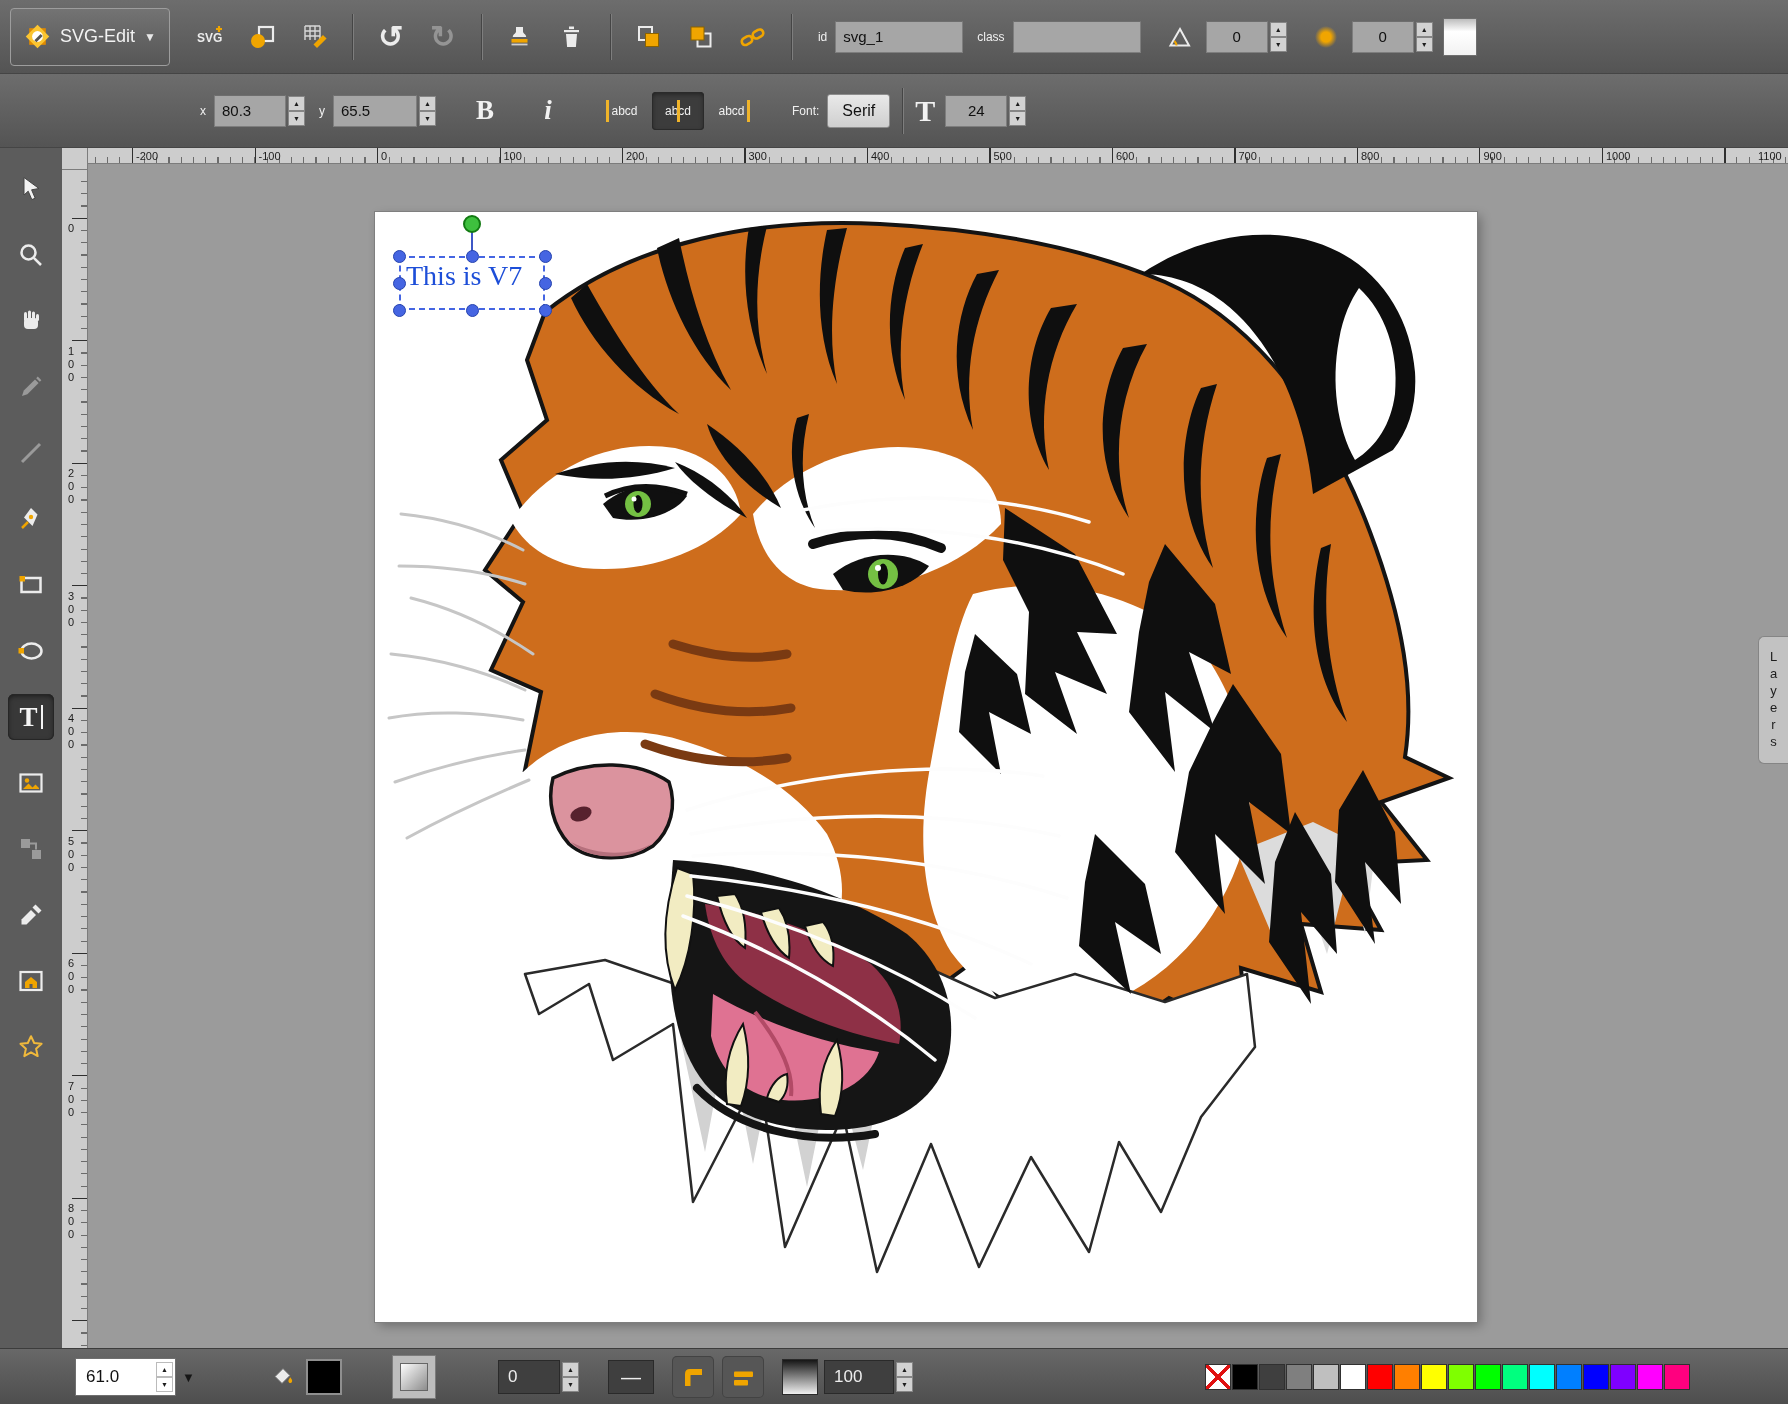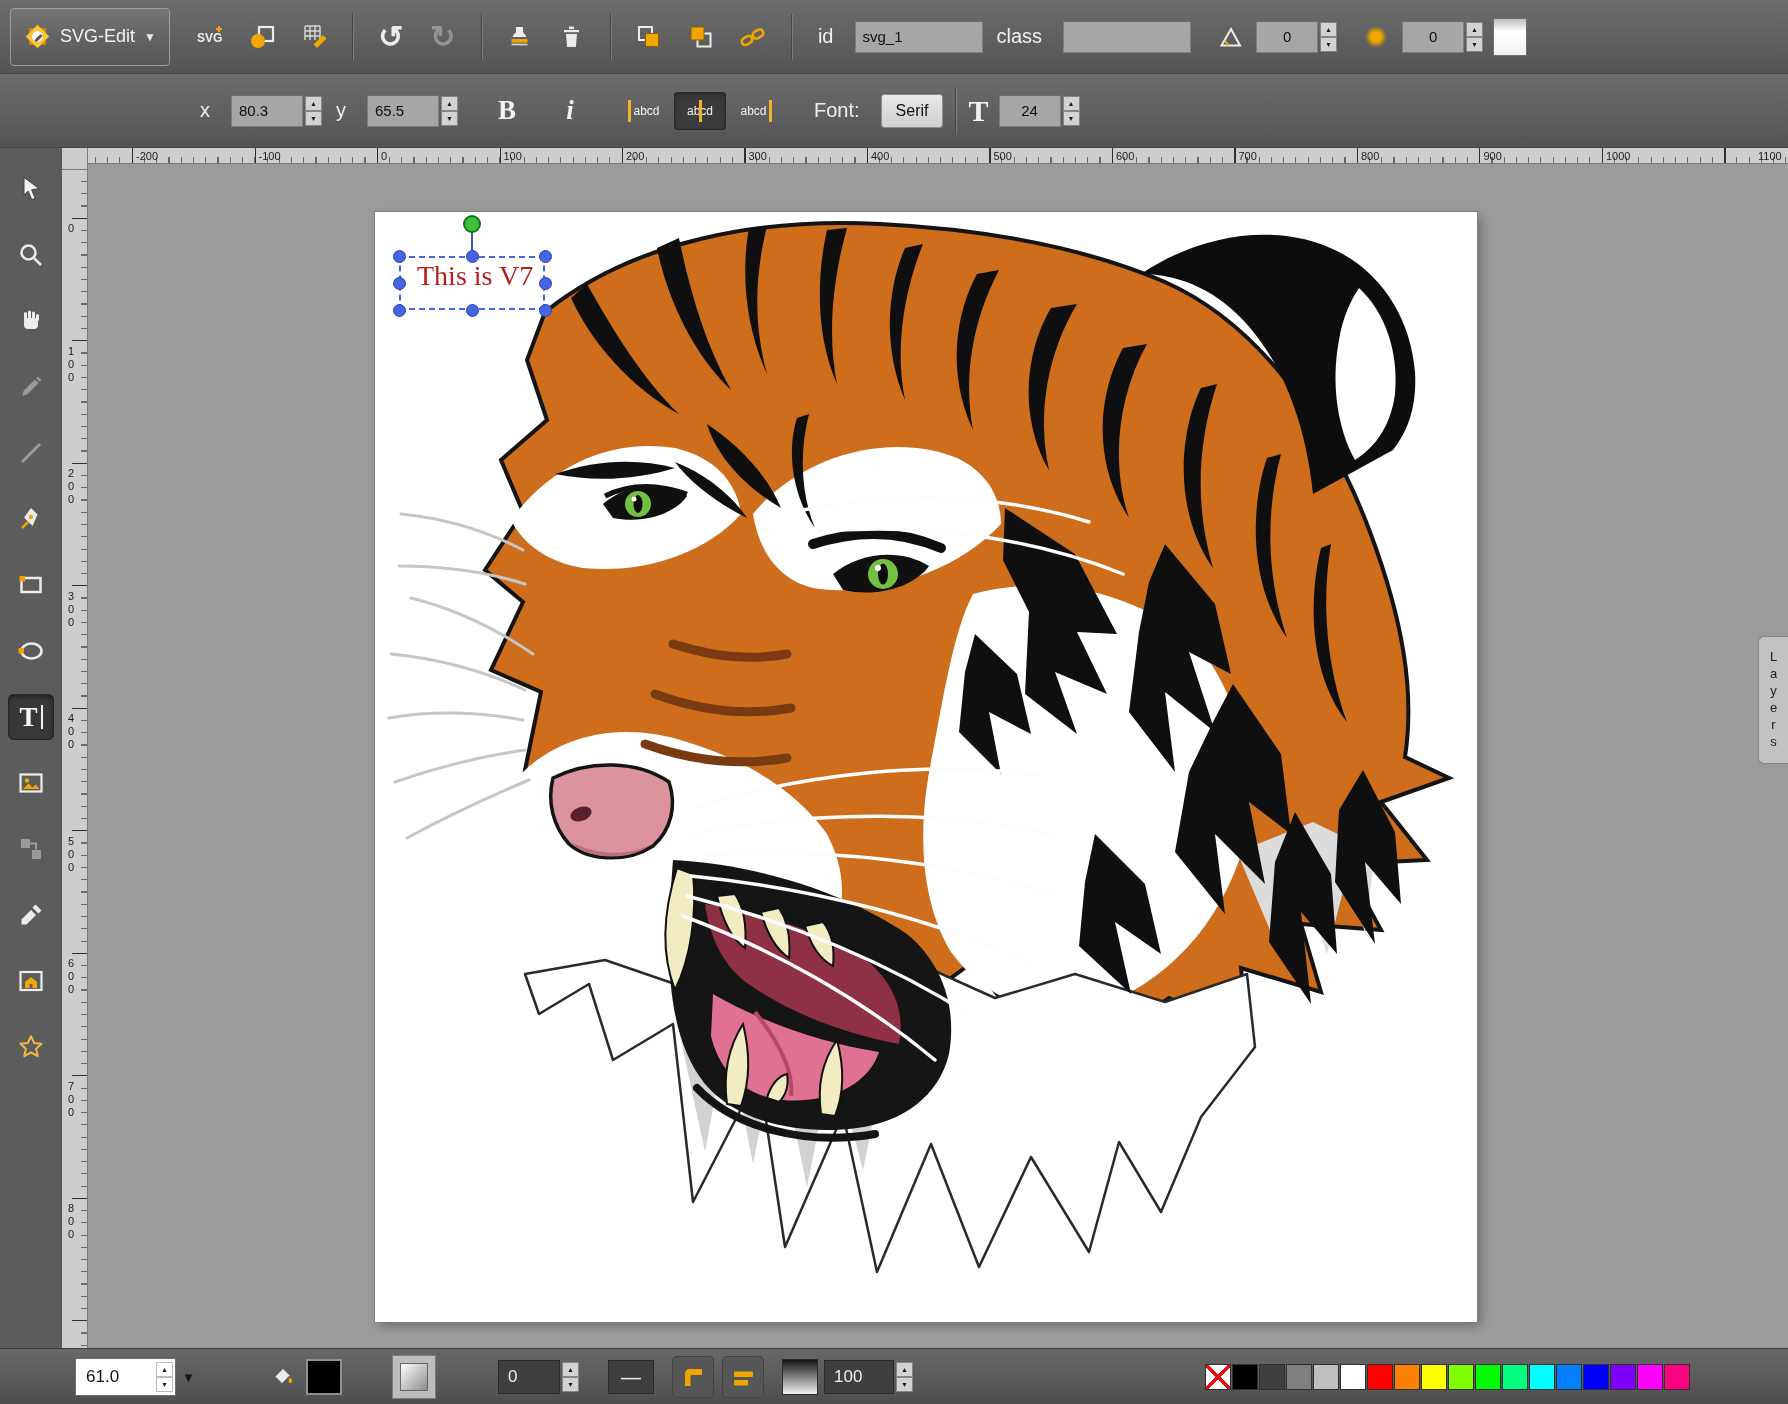--- a/index.html
+++ b/index.html
@@ -8,21 +8,21 @@
 
   
   .toolbar{position:absolute;left:0;width:100%;height:74px;background:linear-gradient(#6d6d6d,#545454);
            border-bottom:1px solid #454545;display:flex;align-items:center;box-sizing:border-box;}
   .toolbar.top{top:0;padding:16px 10px;}
   .toolbar.second{top:74px;padding-left:200px;}
   .sep{width:1px;height:46px;background:#454545;box-shadow:1px 0 0 #7e7e7e;margin:0 12px;flex:0 0 auto;}
   .ibtn{width:46px;height:46px;display:flex;align-items:center;justify-content:center;border-radius:5px;flex:0 0 auto;margin:0 3px;text-align:center;}
   .glyph{font-size:30px;line-height:1;color:#ececec;font-weight:bold;}
   .glyph.disabled{color:#949494;}
-  .lbl{color:#f0f0f0;font-size:20px;margin:0 21px 0 14px;flex:0 0 auto;}
+  .lbl{color:#f0f0f0;font-size:12px;margin:0 8px 0 14px;flex:0 0 auto;}
   .tinput{height:32px;background:#a6a6a6;border:1px solid #7e7e7e;border-top-color:#6e6e6e;
           color:#101010;font-size:15px;padding:0 7px;box-sizing:border-box;font-family:"Liberation Sans",sans-serif;}
   .numwrap{display:flex;align-items:center;flex:0 0 auto;}
   .stepper{display:flex;flex-direction:column;margin-left:2px;}
   .stepper span{width:17px;height:15px;background:#d2d2d2;border:1px solid #868686;color:#1d1d1d;
                 font-size:7px;line-height:14px;text-align:center;box-sizing:border-box;cursor:default;}
   .menu-btn{display:flex;align-items:center;gap:9px;height:56px;padding:0 13px;margin-right:14px;
             border:1px solid #9d9d9d;border-radius:4px;background:linear-gradient(#737373,#565656);
             color:#f3f3f3;font-size:18px;flex:0 0 auto;}
   .menu-arrow{font-size:12px;color:#e8e8e8;}
@@ -68,21 +68,21 @@
           background-position:right 0 top 48px,right 0 top 11.25px;
           background-repeat:no-repeat;}
   .vlabel{position:absolute;left:3px;font-size:11px;color:#1c1c1c;writing-mode:vertical-lr;text-orientation:upright;letter-spacing:1px;}
   .viewport{position:absolute;left:88px;top:170px;width:1700px;height:1178px;background:#9b9b9b;overflow:hidden;}
   .canvas{position:absolute;left:287px;top:42px;width:1102px;height:1110px;background:#ffffff;
           box-shadow:0 0 0 1px #7f7f7f, 4px 4px 10px rgba(0,0,0,.28);}
   .canvas svg{position:absolute;left:0;top:0;}
 
   
   .sel-rect{position:absolute;left:24px;top:44px;width:146px;height:54px;border:2px dashed #4565e2;box-sizing:border-box;}
-  .sel-text{position:absolute;left:42px;top:48px;font-family:"Liberation Serif",serif;font-size:28px;color:#b91c1c;white-space:nowrap;}
+  .sel-text{position:absolute;left:31px;top:48px;font-family:"Liberation Serif",serif;font-size:28px;color:#1d4ed8;white-space:nowrap;}
   .sel-handle{position:absolute;width:13px;height:13px;border-radius:50%;background:#4565e2;border:1px solid #2744ae;box-sizing:border-box;}
   .sel-stem{position:absolute;left:96px;top:12px;width:2px;height:32px;background:#3d57c6;}
   .sel-rot{position:absolute;left:88px;top:3px;width:18px;height:18px;border-radius:50%;background:#3ec03e;border:2px solid #127a12;box-sizing:border-box;}
 
   
   .layers-tab{position:absolute;right:0;top:636px;width:30px;height:128px;background:#c2c2c2;
               border:1px solid #858585;border-right:none;border-radius:6px 0 0 6px;
               display:flex;align-items:center;justify-content:center;box-sizing:border-box;}
   .layers-tab span{writing-mode:vertical-lr;text-orientation:upright;font-size:13px;color:#1d1d1d;letter-spacing:2px;}
 
@@ -244,21 +244,21 @@
     <span class="lbl" style="margin-left:0">x</span>
     <div class="numwrap">
       <input class="tinput" style="width: 72px;" value="80.3">
       <div class="stepper">
         <span>▲</span>
           <span>▼</span>
       </div>
     </div>
     <span class="lbl">y</span>
     <div class="numwrap">
-      <input class="tinput" style="width: 72px;" value="65.5">
+      <input class="tinput" style="width: 84px;" value="65.5">
       <div class="stepper">
         <span>▲</span>
           <span>▼</span>
       </div>
     </div>
 
     <div class="ibtn" style="margin-left:26px">
       <span class="boldbtn">B</span>
     </div>
     <div class="ibtn" style="margin-left:14px">

